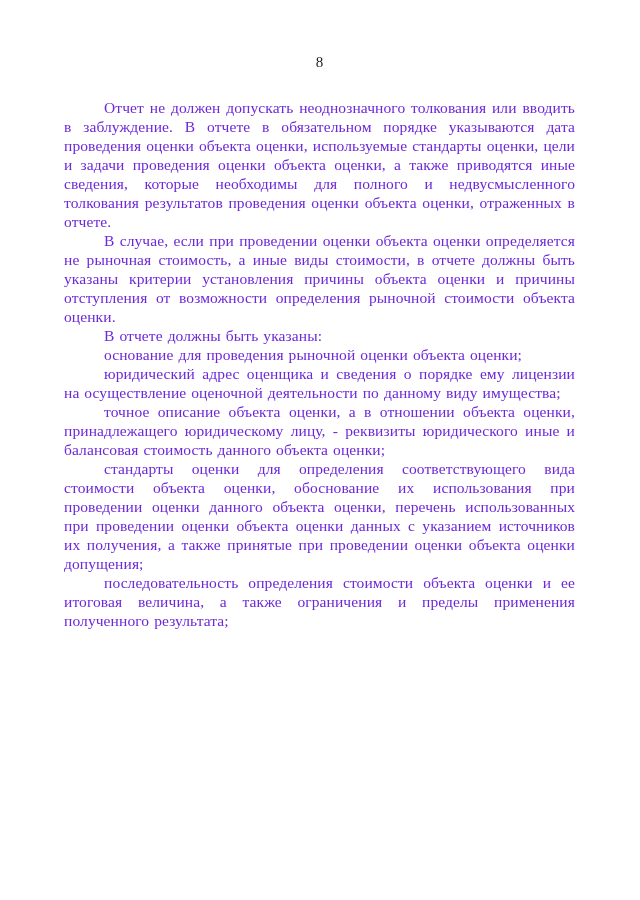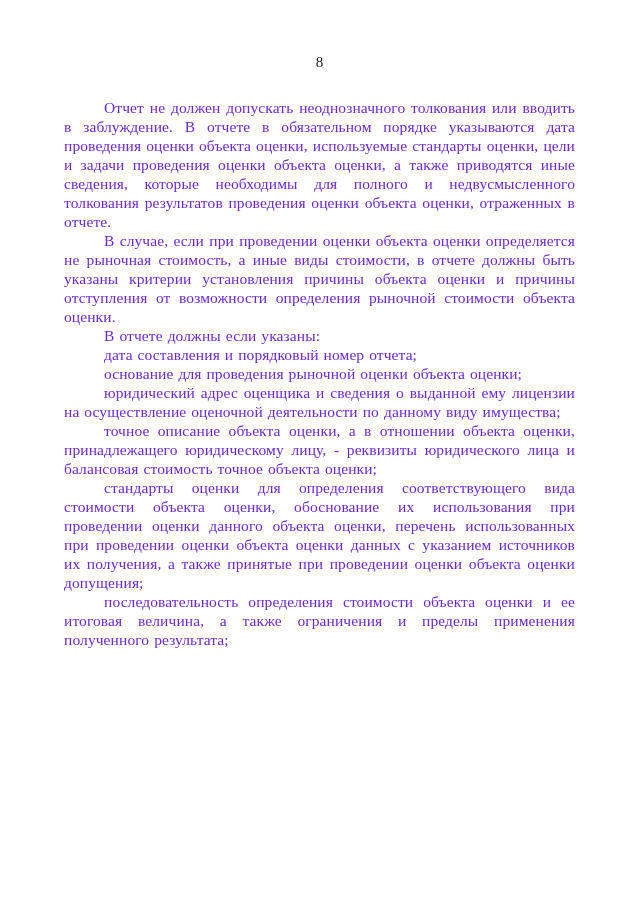--- a/index.html
+++ b/index.html
@@ -41,22 +41,21 @@
 </style>
 </head>
 <body>
 
 <div class="page">
   <div class="page-number">8</div>
 
   <div class="body-text">
     <p>Отчет не должен допускать неоднозначного толкования или вводить в заблуждение. В отчете в обязательном порядке указываются дата проведения оценки объекта оценки, используемые стандарты оценки, цели и задачи проведения оценки объекта оценки, а также приводятся иные сведения, которые необходимы для полного и недвусмысленного толкования результатов проведения оценки объекта оценки, отраженных в отчете.</p>
     <p>В случае, если при проведении оценки объекта оценки определяется не рыночная стоимость, а иные виды стоимости, в отчете должны быть указаны критерии установления причины объекта оценки и причины отступления от возможности определения рыночной стоимости объекта оценки.</p>
-    <p>В отчете должны если указаны:</p>
-    <p>дата составления и порядковый номер отчета;</p>
+    <p>В отчете должны быть указаны:</p>
     <p>основание для проведения рыночной оценки объекта оценки;</p>
-    <p>юридический адрес оценщика и сведения о выданной ему лицензии на осуществление оценочной деятельности по данному виду имущества;</p>
-    <p>точное описание объекта оценки, а в отношении объекта оценки, принадлежащего юридическому лицу, - реквизиты юридического лица и балансовая стоимость точное объекта оценки;</p>
+    <p>юридический адрес оценщика и сведения о порядке ему лицензии на осуществление оценочной деятельности по данному виду имущества;</p>
+    <p>точное описание объекта оценки, а в отношении объекта оценки, принадлежащего юридическому лицу, - реквизиты юридического иные и балансовая стоимость данного объекта оценки;</p>
     <p>стандарты оценки для определения соответствующего вида стоимости объекта оценки, обоснование их использования при проведении оценки данного объекта оценки, перечень использованных при проведении оценки объекта оценки данных с указанием источников их получения, а также принятые при проведении оценки объекта оценки допущения;</p>
     <p>последовательность определения стоимости объекта оценки и ее итоговая величина, а также ограничения и пределы применения полученного результата;</p>
 
   </div>
 </div>
 
 </body></html>

